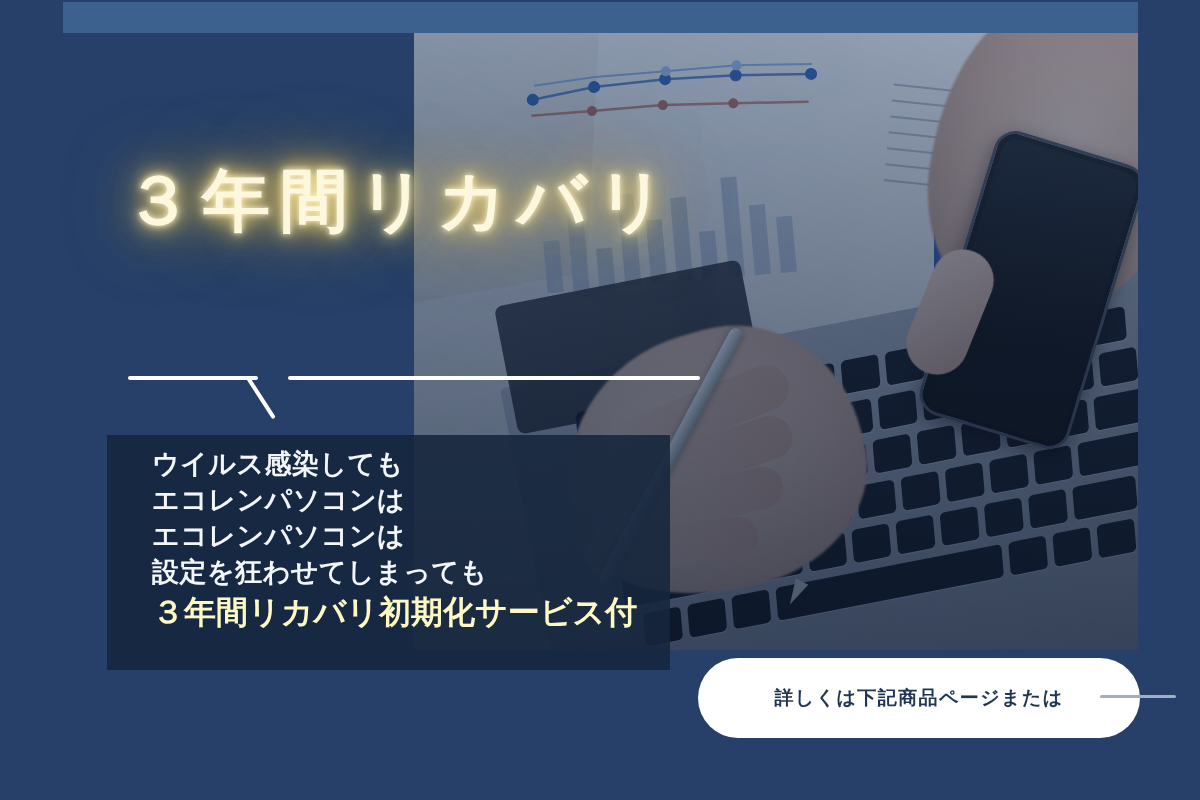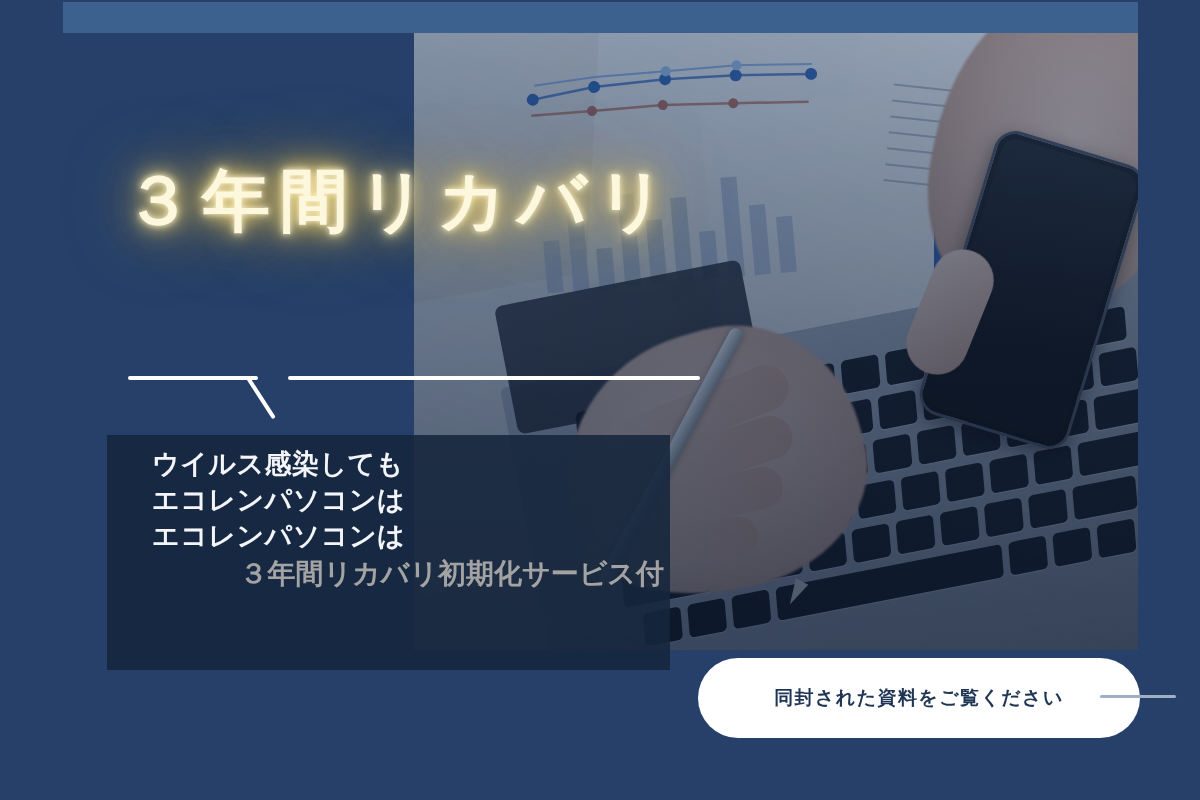--- a/index.html
+++ b/index.html
@@ -259,24 +259,23 @@
   }
   .copy-panel .ln {
     font-size: 27px;
     font-weight: 700;
     color: #f3f5f8;
     letter-spacing: .5px;
     line-height: 1.33;
     white-space: nowrap;
   }
   .copy-panel .ln.accent {
-    color: #a3a3a3;
+    color: #fef9c3;
     letter-spacing: 0px;
-    font-size: 28px;
-    text-align: right;
+    font-size: 32px;
   }
 
   
   .callout {
     position: absolute;
     left: 698px; top: 658px;
     width: 442px; height: 80px;
     background: #ffffff;
     border-radius: 40px;
     display: flex;
@@ -473,24 +472,25 @@
     <div class="seg s1"></div>
     <div class="diag"></div>
     <div class="seg s2"></div>
   </div>
 
   <div class="copy-panel">
     <div class="lines">
       <div class="ln">ウイルス感染しても</div>
       <div class="ln">エコレンパソコンは</div>
       <div class="ln">エコレンパソコンは</div>
+      <div class="ln">設定を狂わせてしまっても</div>
       <div class="ln accent">３年間リカバリ初期化サービス付</div>
     </div>
   </div>
 
   <div class="callout">
     <div class="ctext">
-      <div>同封された資料をご覧ください</div>
+      <div>詳しくは下記商品ページまたは</div>
     </div>
   </div>
   <div class="callout-line"></div>
 
 </div>
 
 </body></html>

